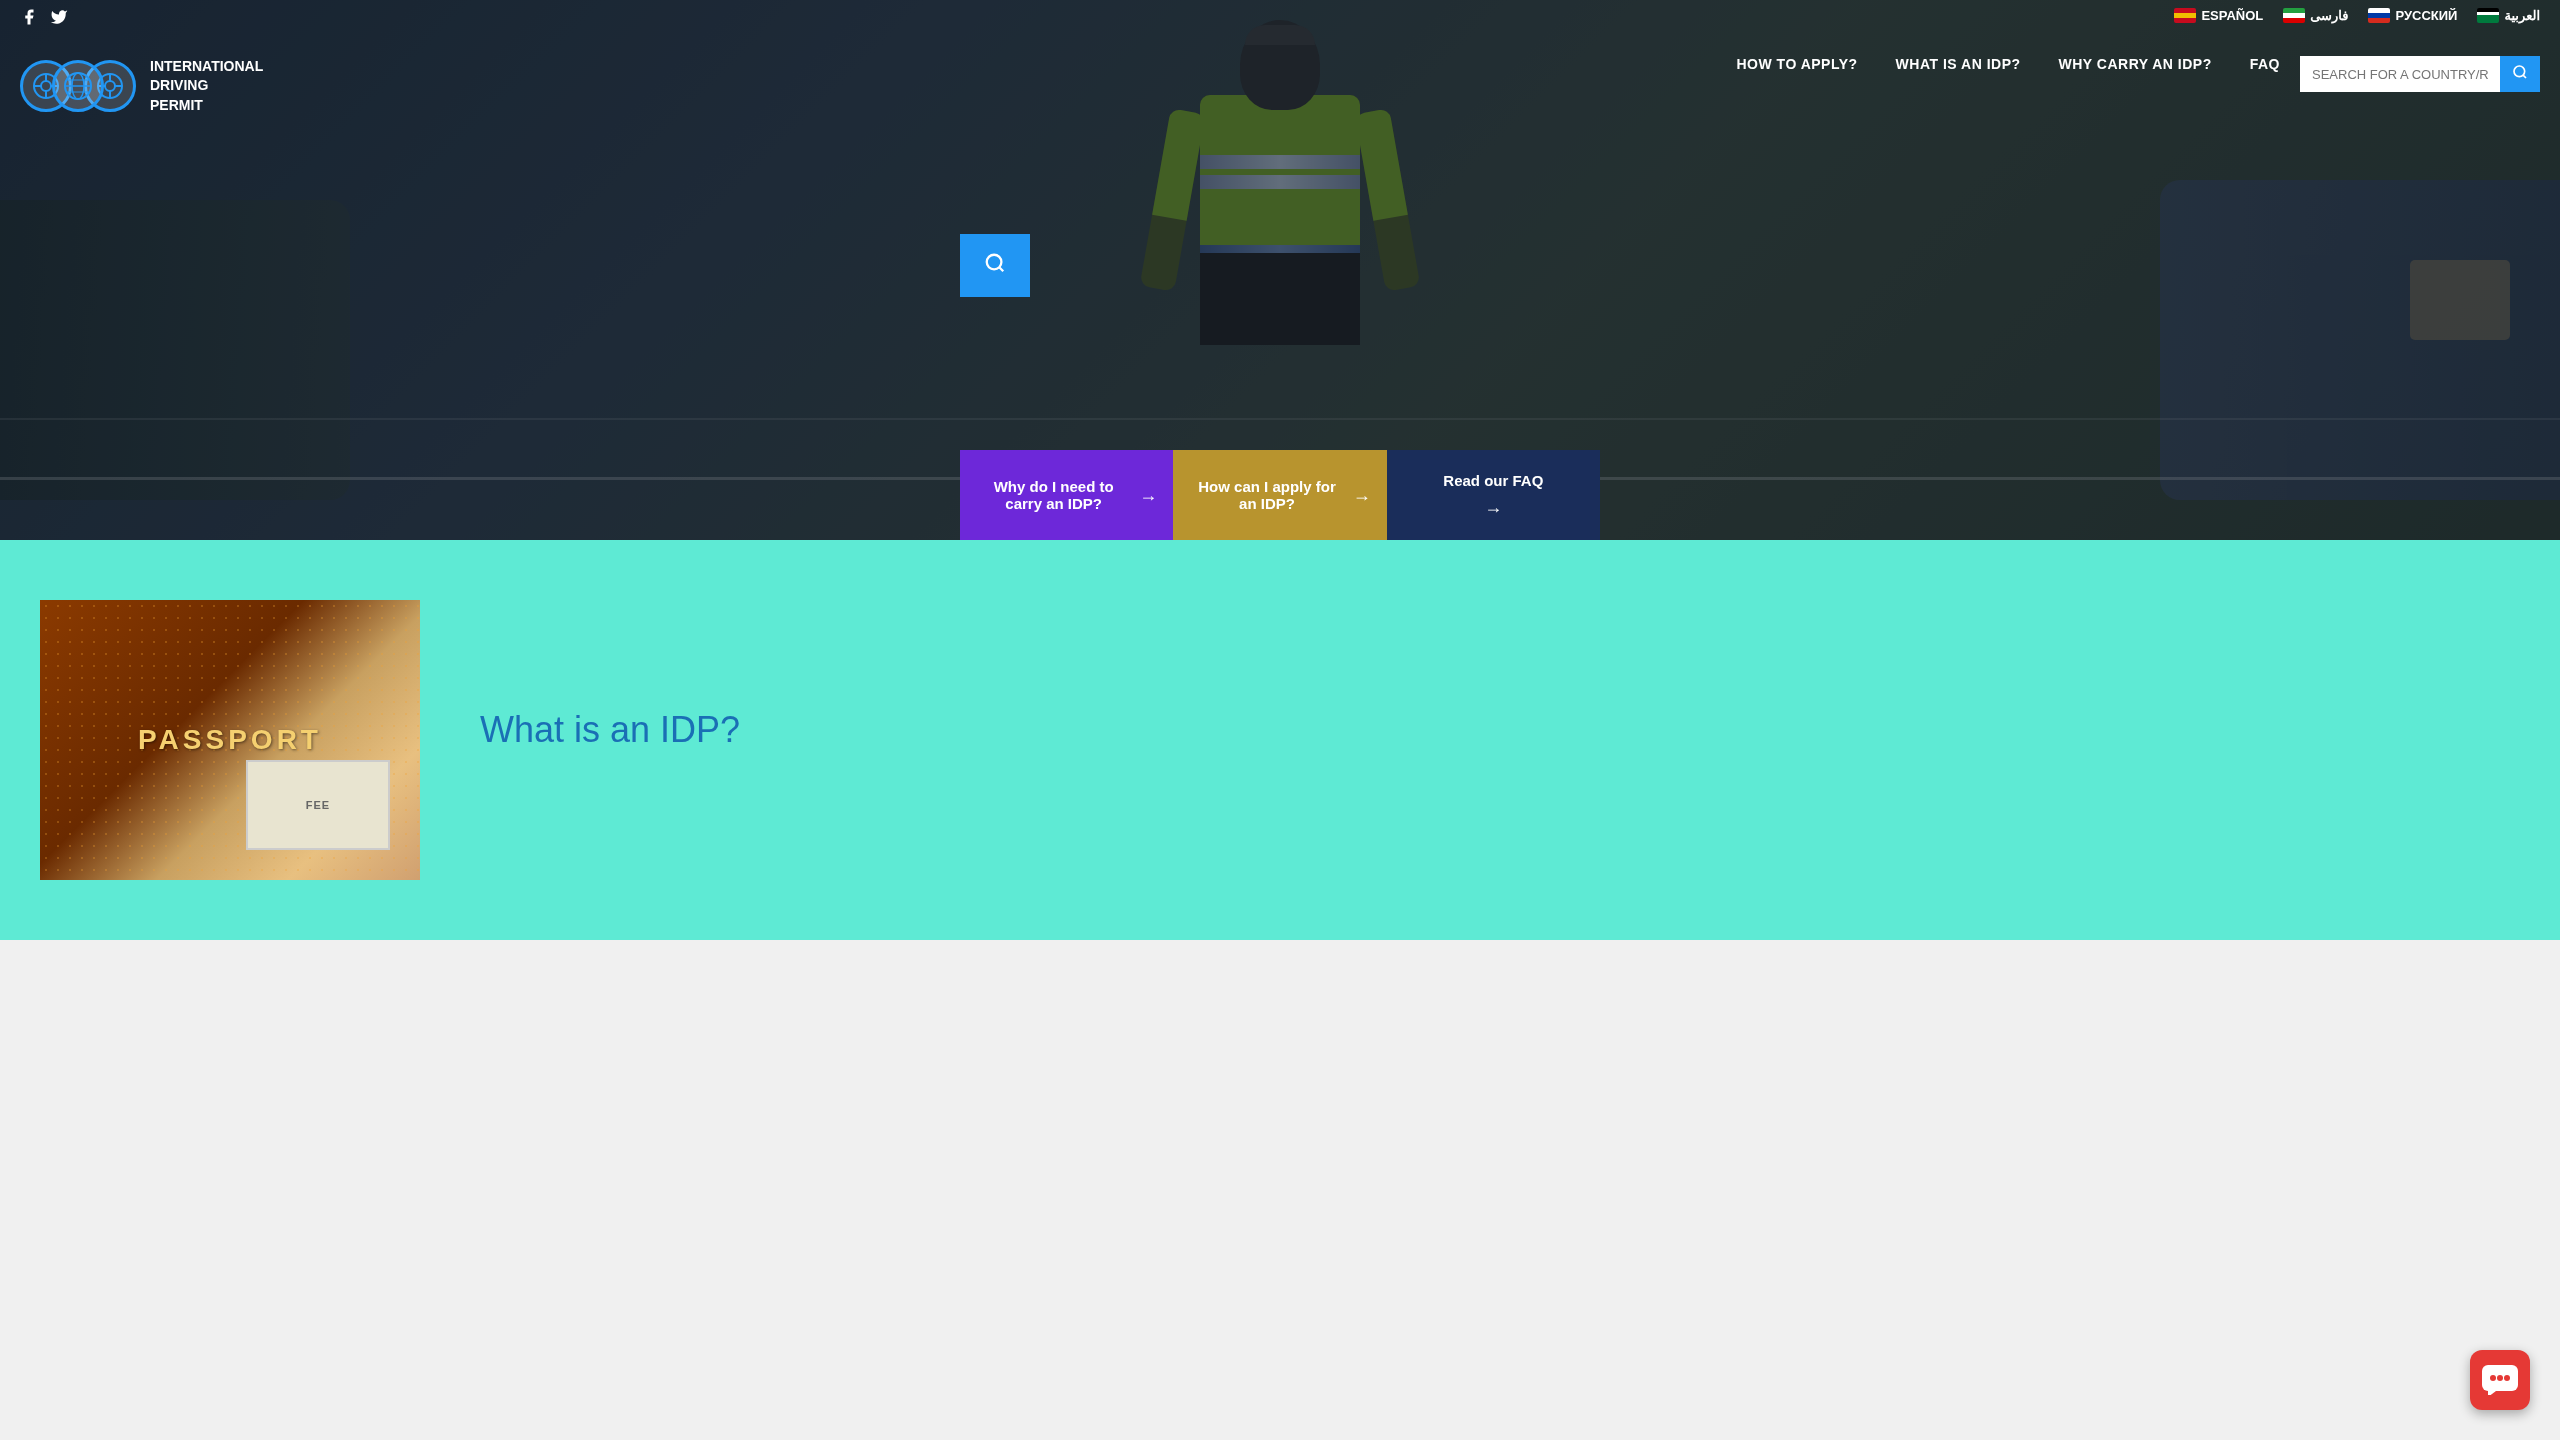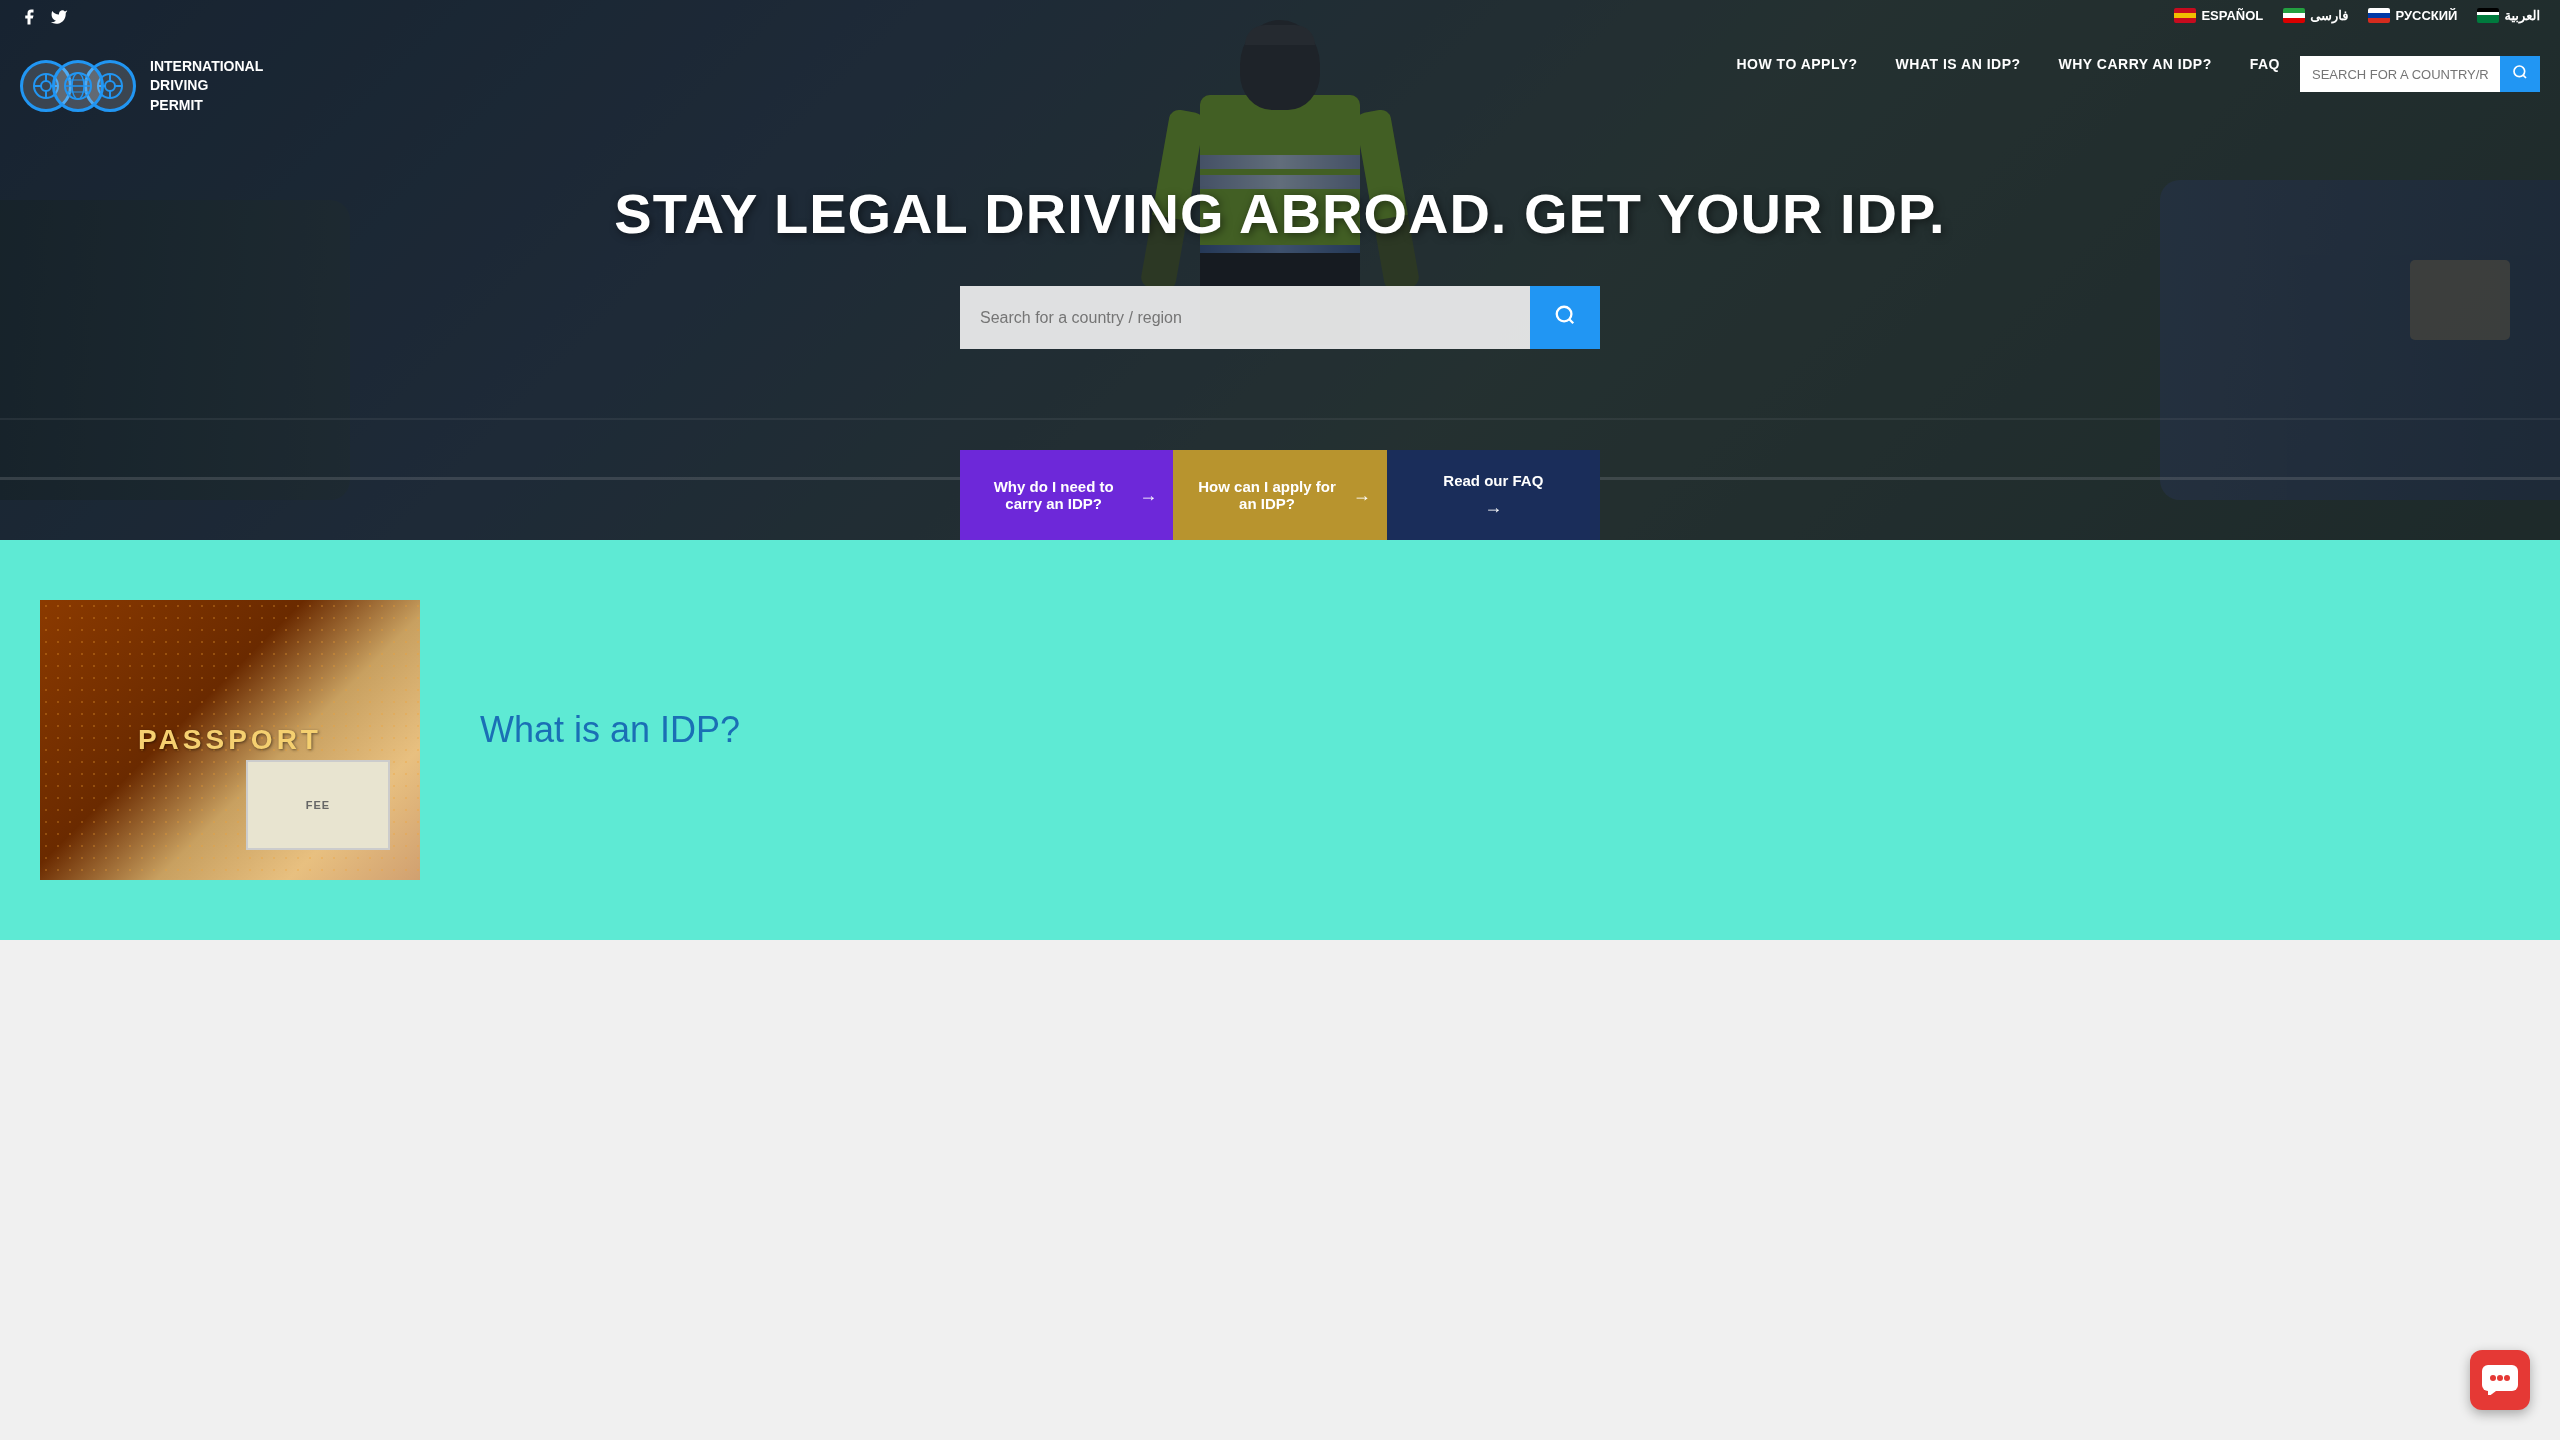--- a/index.html
+++ b/index.html
@@ -453,24 +453,22 @@
       </div>
     </div>
 
     <div style="position:absolute;bottom:60px;left:0;right:0;height:3px;background:rgba(255,255,255,0.3);"></div>
     <div style="position:absolute;bottom:120px;left:0;right:0;height:2px;background:rgba(255,255,255,0.15);"></div>
   </div>
 
   <div class="hero-overlay"></div>
 
   <div class="hero-content">
-    <h1 class="hero-title">STAY LEGAL DRIVING ABROAD. GET YOUR IDP.</h1>
 
     <div class="hero-search">
-      <input type="text" placeholder="Search for a country / region" style="">
       <button>
         <svg width="22" height="22" viewBox="0 0 24 24" fill="none">
           <circle cx="11" cy="11" r="8" stroke="white" stroke-width="2.5"></circle>
           <line x1="21" y1="21" x2="16.65" y2="16.65" stroke="white" stroke-width="2.5"></line>
         </svg>
       </button>
     </div>
   </div>
 
   <div class="cta-row">

